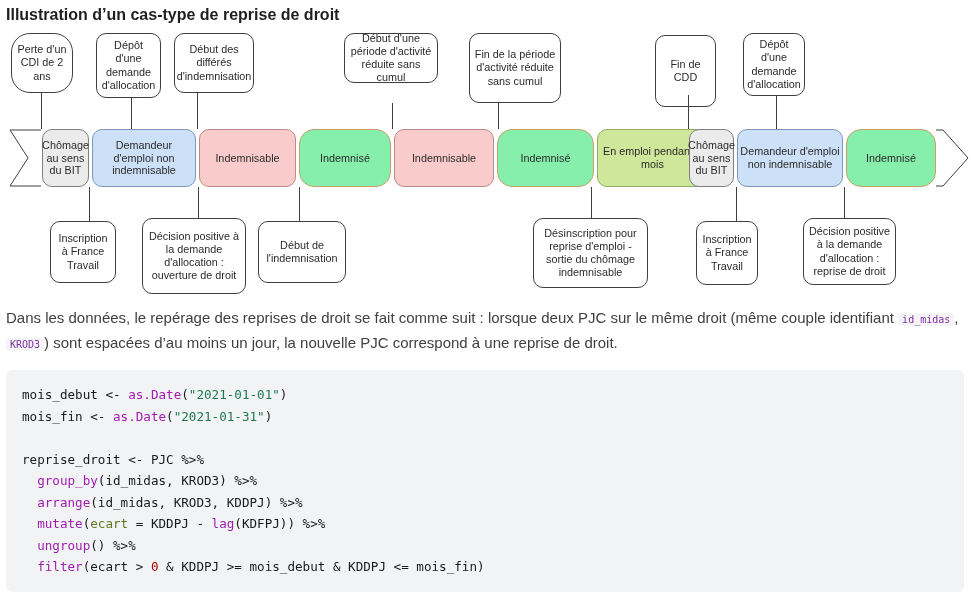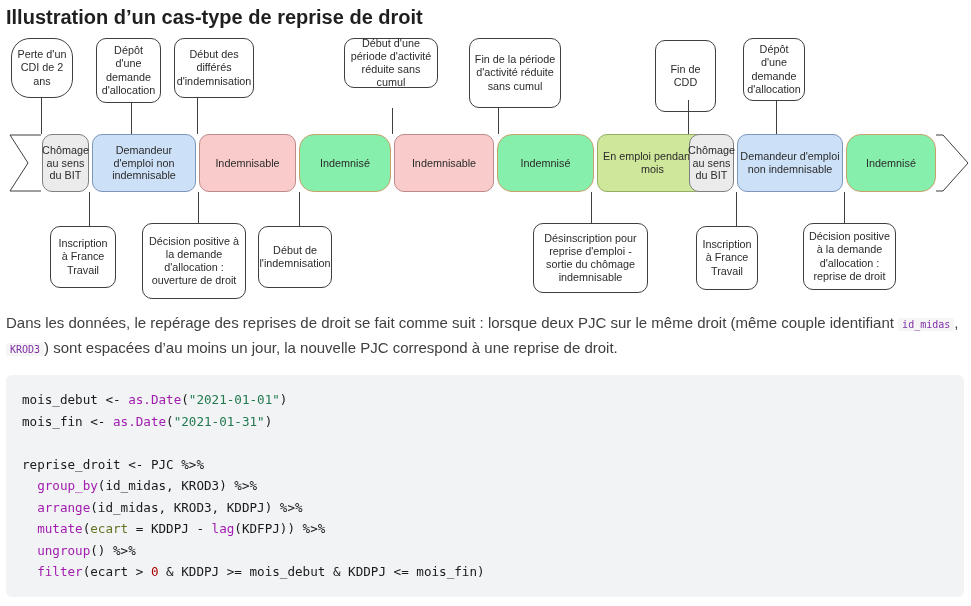--- a/index.html
+++ b/index.html
@@ -5,21 +5,21 @@
   * { margin:0; padding:0; box-sizing:border-box; }
   html,body { background:#ffffff; }
   body {
     width:971px; height:606px;
     font-family:"Liberation Sans", sans-serif;
     color:#3f3f3f;
     overflow:hidden;
   }
   .page { padding:6px 7px 0 6px; }
   .title {
-    font-size:20px; font-weight:bold; color:#1f1f1f;
+    font-size:16px; font-weight:bold; color:#1f1f1f;
     margin-bottom:4px; letter-spacing:0;
   }
   
   .diagram { position:relative; width:965px; height:266px; }
   .callout {
     position:absolute; background:#ffffff;
     border:1px solid #3f3f3f; border-radius:10px;
     display:flex; align-items:center; justify-content:center;
     text-align:center; font-size:10.8px; line-height:1.22; color:#2b2b2b;
     padding:2px 3px;
@@ -111,21 +111,21 @@
 
     <div class="vline" style="left:83px;  top:159px; height:34px;"></div>
     <div class="vline" style="left:192px; top:159px; height:31px;"></div>
     <div class="vline" style="left:293px; top:159px; height:34px;"></div>
     <div class="vline" style="left:585px; top:159px; height:31px;"></div>
     <div class="vline" style="left:730px; top:159px; height:34px;"></div>
     <div class="vline" style="left:838px; top:159px; height:31px;"></div>
 
     <div class="callout" style="left:44px;  top:193px; width:66px;  height:62px;">Inscription à France Travail</div>
     <div class="callout" style="left:136px; top:190px; width:104px; height:76px;">Décision positive à la demande d'allocation : ouverture de droit</div>
-    <div class="callout" style="left:252px; top:193px; width:74px;  height:62px;text-align:center;">Début de l'indemnisation</div>
+    <div class="callout" style="left:252px; top:193px; width:88px;  height:62px;text-align:center;">Début de l'indemnisation</div>
     <div class="callout" style="left:527px; top:190px; width:115px; height:70px;">Désinscription pour reprise d'emploi - sortie du chômage indemnisable</div>
     <div class="callout" style="left:690px; top:193px; width:62px;  height:64px;">Inscription à France Travail</div>
     <div class="callout" style="left:797px; top:190px; width:93px;  height:67px;">Décision positive à la demande d'allocation : reprise de droit</div>
   </div>
 
   <p class="para"><span>Dans les données, le repérage des reprises de droit se fait comme suit : lorsque deux PJC sur le même droit (même couple identifiant </span><code class="inline-code">id_midas</code><span>, </span><code class="inline-code">KROD3</code><span>) sont espacées d’au moins un jour, la nouvelle PJC correspond à une reprise de droit.</span></p>
 
   <div class="code-block">
     <pre id="code-pre"><span class="tok-pl">mois_debut &lt;- </span><span class="tok-fu">as.Date</span><span class="tok-pl">(</span><span class="tok-st">"2021-01-01"</span><span class="tok-pl">)</span>
 <span class="tok-pl">mois_fin &lt;- </span><span class="tok-fu">as.Date</span><span class="tok-pl">(</span><span class="tok-st">"2021-01-31"</span><span class="tok-pl">)</span>

